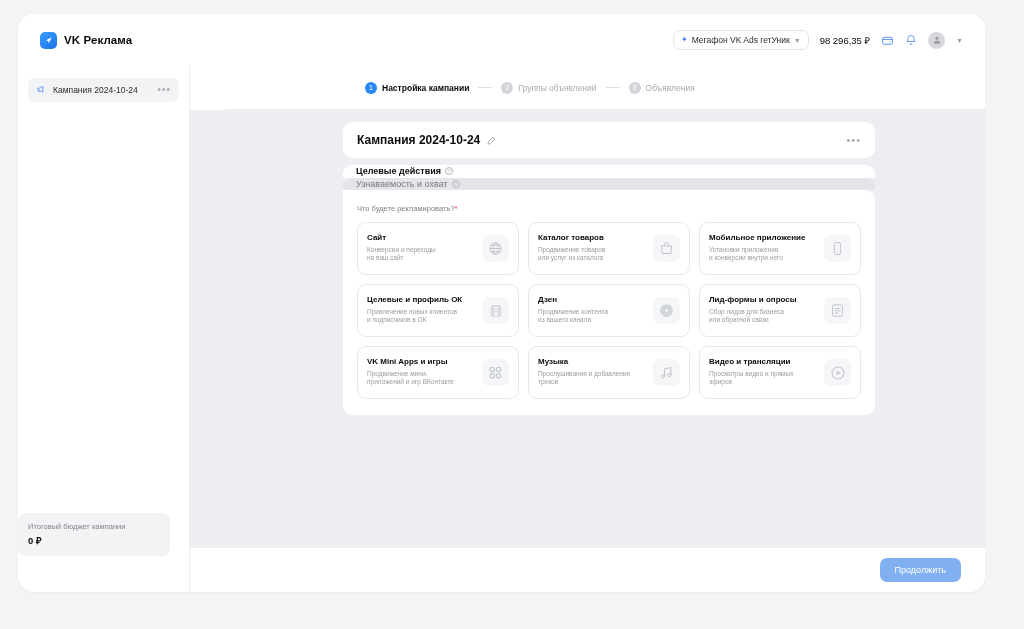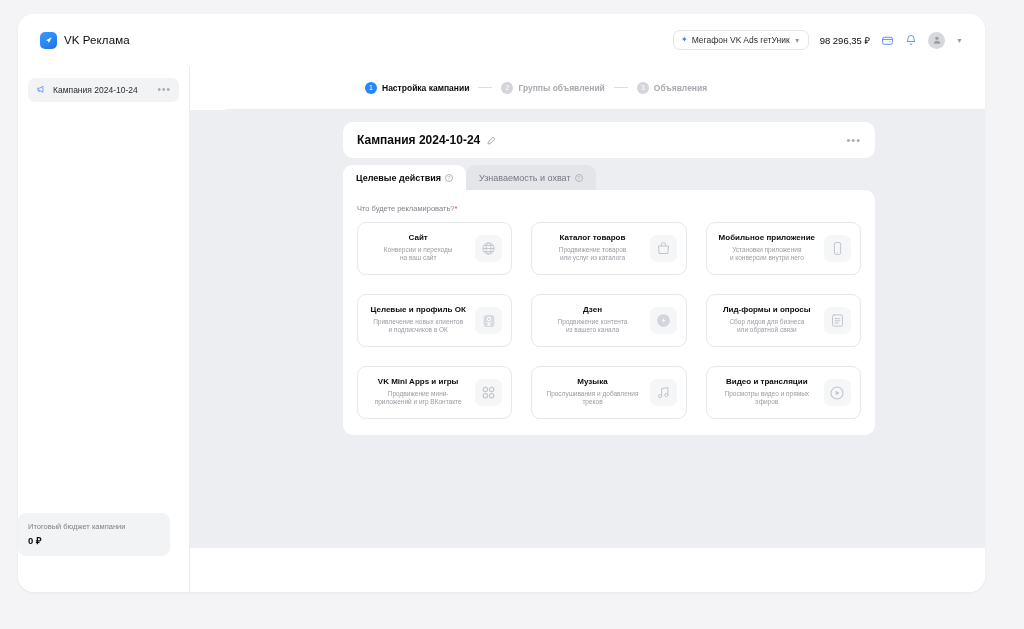--- a/index.html
+++ b/index.html
@@ -25,21 +25,21 @@
     width: 100%; height: 52px;
     background: #ffffff;
     display: flex; align-items: center;
   }
   .brand { display: flex; align-items: center; gap: 7px; margin-left: 22px; }
   .logo-mark {
     width: 17px; height: 17px; border-radius: 5px;
     background: linear-gradient(145deg,#3b9bff 0%,#2787f5 55%,#1f6fe0 100%);
     display: flex; align-items: center; justify-content: center;
   }
-  .brand-name { font-size: 11.5px; font-weight: normal; color: #0b0b0d; letter-spacing: .1px; }
+  .brand-name { font-size: 11.5px; font-weight: bold; color: #0b0b0d; letter-spacing: .1px; }
 
   .topbar-right {
     margin-left: auto; margin-right: 22px;
     display: flex; align-items: center; gap: 11px;
   }
   .account-pill {
     display: flex; align-items: center; gap: 4px;
     border: 1px solid #e3e4e8; border-radius: 7px;
     padding: 4px 7px; font-size: 8.5px; color: #2c2d2e;
     white-space: nowrap; background: #fff;
@@ -93,41 +93,41 @@
   }
   .step { display: flex; align-items: center; gap: 5px; }
   .step-num {
     width: 12px; height: 12px; border-radius: 50%;
     font-size: 7px; color: #fff; display: flex;
     align-items: center; justify-content: center;
     background: #2787f5;
   }
   .step.inactive .step-num { background: #d3d5da; }
   .step-label { font-size: 8.5px; color: #0b0b0d; font-weight: bold; }
-  .step.inactive .step-label { color: #a8aab0; font-weight: bold; }
+  .step.inactive .step-label { color: #a8aab0; font-weight: normal; }
   .step-sep { width: 14px; height: 1px; background: #dcdee2; }
 
   .canvas {
     position: absolute; left: 0; top: 44px;
     width: 795px; height: 438px;
     background: #eceef1;
     overflow: hidden;
   }
   .panel { position: absolute; left: 153px; top: 12px; width: 532px; }
 
   .title-card {
     background: #fff; border-radius: 10px;
     height: 36px; display: flex; align-items: center;
     padding: 0 14px; margin-bottom: 7px;
   }
   .camp-title { font-size: 12px; font-weight: bold; color: #0b0b0d; }
   .pencil { margin-left: 7px; color: #8e9096; display: flex; }
   .card-dots { margin-left: auto; color: #a8aab0; font-size: 11px; letter-spacing: 1px; line-height: 6px; }
 
-  .tabs { display: flex; align-items: flex-end; height: 25px; }
+  .tabs { display: flex; height: 25px; flex-direction: column; }
   .tab {
     display: flex; align-items: center; gap: 4px;
     height: 25px; padding: 0 13px;
     border-radius: 9px 9px 0 0;
     font-size: 9px; white-space: nowrap;
   }
   .tab.active { background: #fff; color: #0b0b0d; font-weight: bold; }
   .tab.idle { background: #e3e5e9; color: #76787e; }
   .qmark {
     width: 8px; height: 8px; border-radius: 50%;
@@ -136,21 +136,21 @@
     font-weight: normal;
   }
 
   .body-card {
     background: #fff; border-radius: 0 10px 10px 10px;
     padding: 14px 14px 16px 14px;
   }
   .field-label { font-size: 7.5px; color: #818388; margin-bottom: 9px; }
   .req { color: #e64646; }
 
-  .grid { display: grid; grid-template-columns: repeat(3, 1fr); gap: 19px; text-align: center; }
+  .grid { display: grid; grid-template-columns: repeat(3, 1fr); gap: 9px; }
   .opt {
     border: 1px solid #e7e8ec; border-radius: 9px;
     height: 53px; padding: 8px 9px;
     display: flex; align-items: center; gap: 6px;
     background: #fff;
   }
   .opt-text { flex: 1; min-width: 0; }
   .opt-title { font-size: 8px; font-weight: bold; color: #0b0b0d; margin-bottom: 3px; line-height: 1.1; }
   .opt-desc { font-size: 6.5px; color: #9a9ca3; line-height: 1.35; }
   .opt-icon {
@@ -408,14 +408,17 @@
                     <path d="M10 8.5l6 3.5-6 3.5z" fill="#c3c5cc" stroke="none"></path>
                 </svg>
               </div>
             </div>
 
           </div>
         </div>
       </div>
     </div>
 
+    <div class="footer">
+      <button class="primary-btn">Продолжить</button>
+    </div>
   </div>
 </div>
 
 </body></html>

